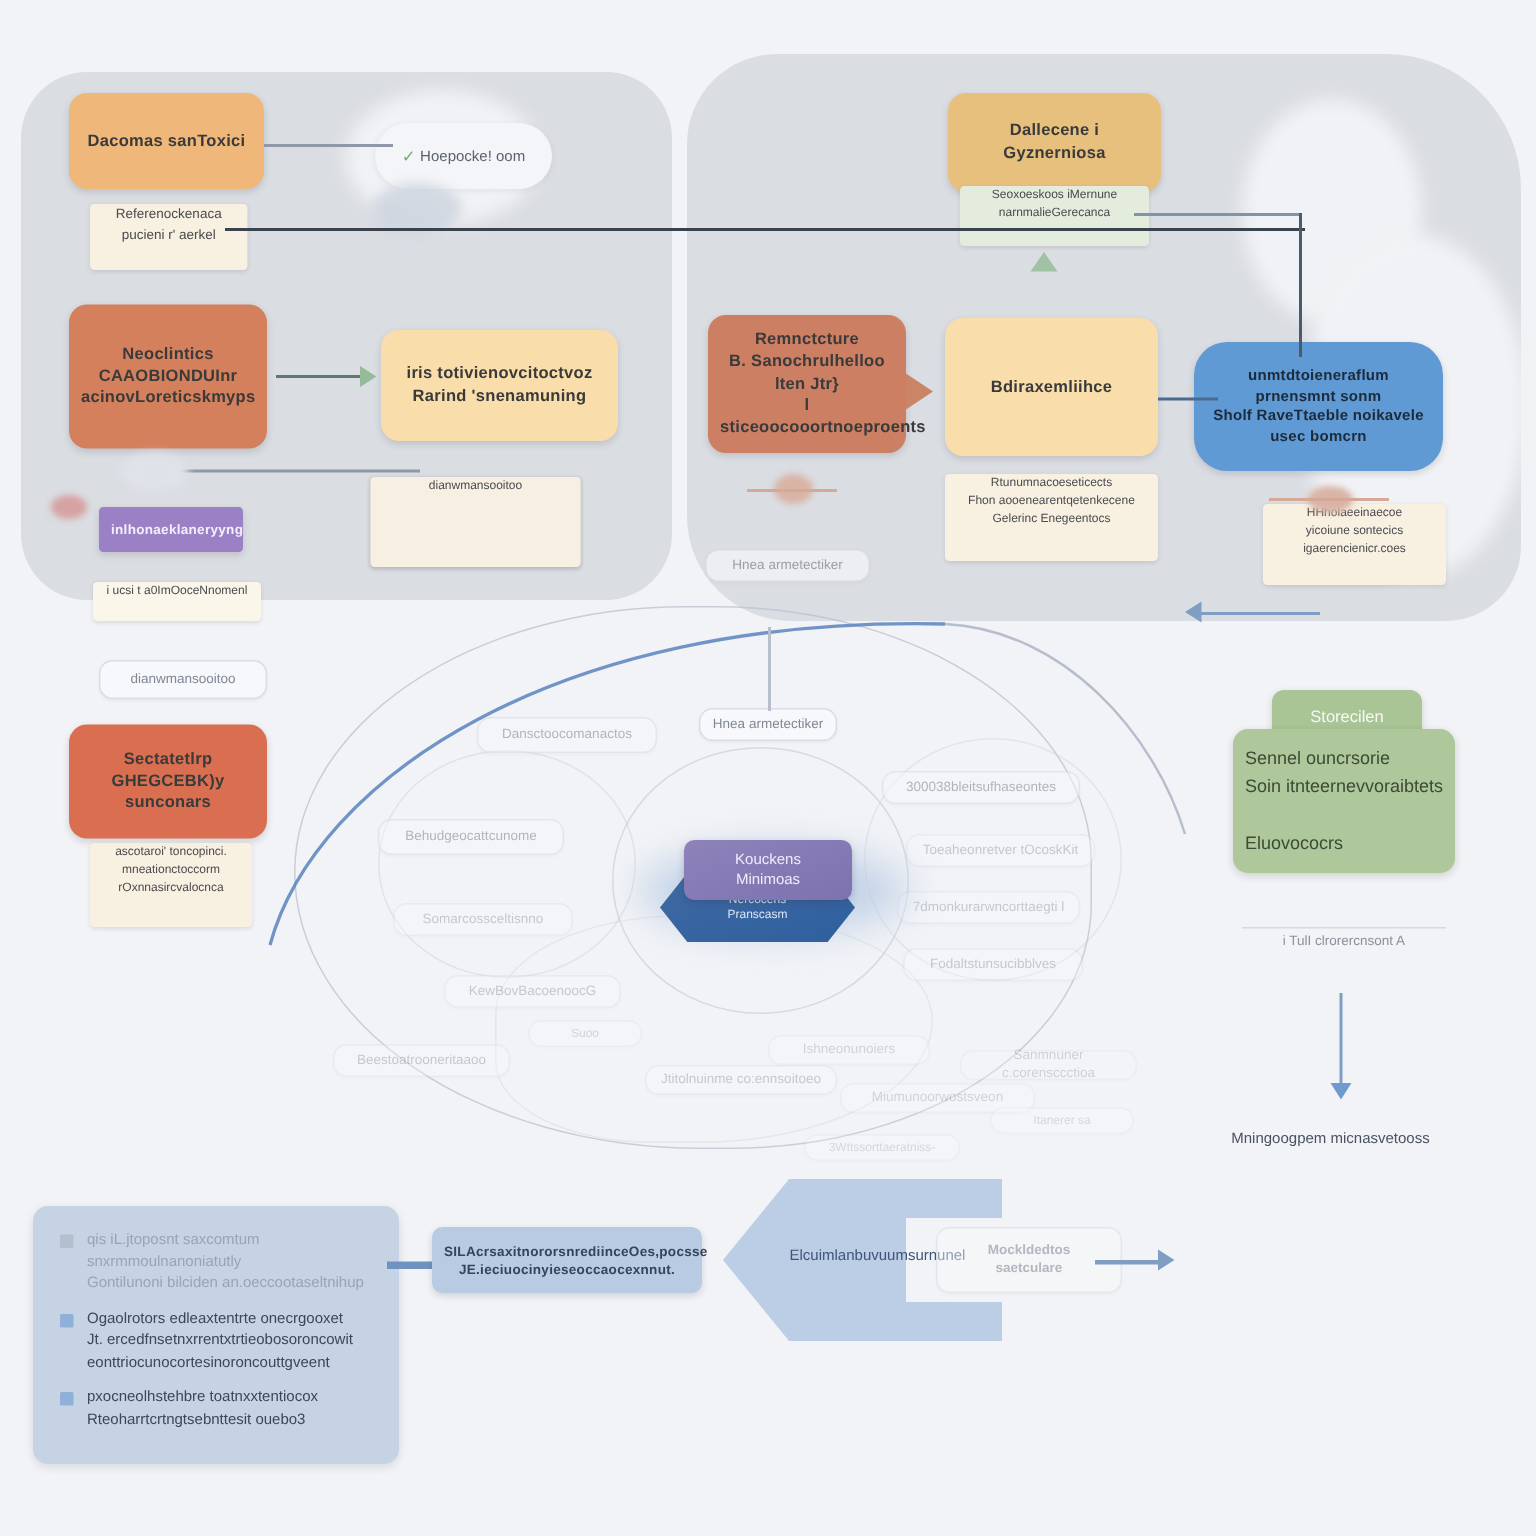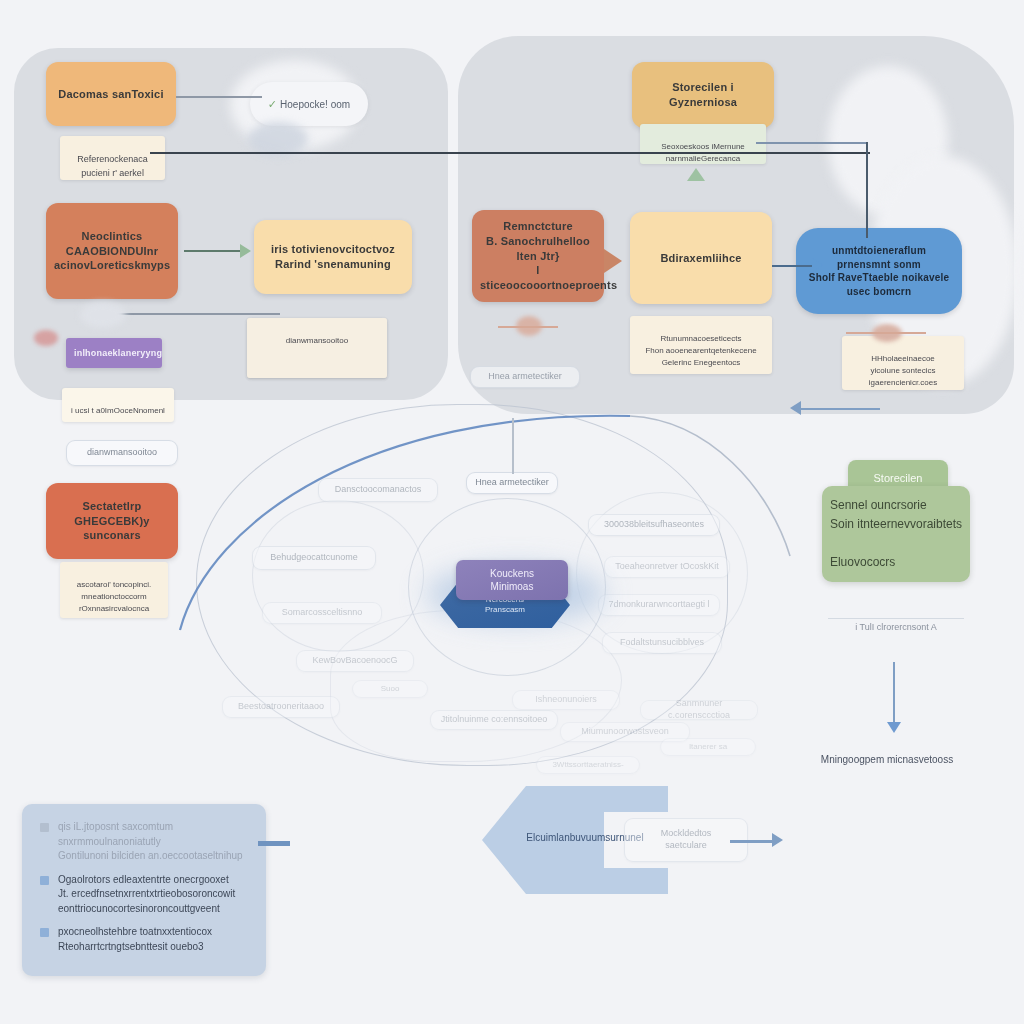--- a/index.html
+++ b/index.html
@@ -53,21 +53,21 @@
   .n-blue     {background:#5f9ad4;color:#1d2a3a;}
   .n-purple   {background:#9c80c5;color:#f2eefa;}
 
   
   .note{
     position:absolute;
     background:#f8f0e0;
     color:#4a4a50;
     font-size:9px;
     line-height:1.5;
-    padding:17px 8px;
+    padding:0 8px;
     box-sizing:border-box;
     text-align:center;
     border-radius:3px;
     box-shadow:0 1px 3px rgba(70,70,80,.14);
   }
   .note.plain{background:#fbf6ea;}
   .note.ivory{background:#f6efe2;}
 
   
   .ghost{
@@ -237,21 +237,21 @@
 Gelerinc Enegeentocs</span>
   </div>
   <div class="note ivory" style="left:247px;top:318px;width:140px;height:60px;font-size:8px;">
     <span style="white-space:pre-line;">dianwmansooitoo</span>
   </div>
 
   <div class="line" style="left:104px;top:313px;width:176px;"></div>
   <div class="blob" style="left:80px;top:302px;width:46px;height:26px;background:#dfe2e8;filter:blur(3px);"></div>
 
   <div class="node n-orange2" style="left:632px;top:62px;width:142px;height:66px;">
-    <span>Storecilen i Gyznerniosa</span>
+    <span>Dallecene i Gyznerniosa</span>
   </div>
 
   <div class="note" style="left:640px;top:124px;width:126px;height:40px;background:#e3ecdd;font-size:8px;">
     <span style="white-space:pre-line;">Seoxoeskoos  iMernune
 narnmalieGerecanca</span>
   </div>
   <div class="arrowhead ah-up" style="left:687px;top:168px;"></div>
 
   <div class="node n-terra2" style="left:472px;top:210px;width:132px;height:92px;">
     <span style="white-space:pre-line;">Remnctcture
@@ -420,30 +420,34 @@
     </div>
     <div class="bullet-row">
       <div class="bullet-sq"></div>
       <div class="bullet-tx" style="white-space:pre-line;">pxocneolhstehbre  toatnxxtentiocox
 Rteoharrtcrtngtsebnttesit  ouebo3</div>
     </div>
   </div>
 
   <div class="line" style="left:258px;top:841px;width:32px;background:#6f93c0;height:5px;"></div>
 
+  <div class="node" style="left:288px;top:818px;width:180px;height:44px;background:#b9cbe3;color:#33455e;font-size:9px;border-radius:7px;">
+    <span style="white-space:pre-line;">SILAcrsaxitnororsnrediinceOes,pocsse
+JE.ieciuocinyieseoccaocexnnut.</span>
+  </div>
 
   <svg class="abs" style="left:482px;top:786px;width:186px;height:108px;overflow:visible;">
     <path d="M44,0 L186,0 L186,26 L122,26 L122,82 L186,82 L186,108 L44,108 L0,54 Z" fill="#b7cbe4" opacity=".95"></path>
   </svg>
   <div class="cap" style="left:500px;top:832px;width:170px;font-size:10px;color:#3d5578;">
     <span>Elcuimlanbuvuumsurnunel</span>
   </div>
 
   <div class="ghost fainter" style="left:624px;top:818px;width:124px;height:44px;opacity:.55;">
-    <span style="white-space:pre-line;">Mockldedtos
+    <span style="white-space:pre-line;font-weight:bold;">Mockldedtos
 saetculare</span>
   </div>
 
   <div class="line" style="left:730px;top:840px;width:48px;background:#7f9ec4;height:3px;"></div>
   <div class="arrowhead ah-right" style="left:772px;top:833px;border-left-color:#7f9ec4;"></div>
 
   <div class="cap" style="left:782px;top:754px;width:210px;font-size:10px;color:#4a5262;">
     <span>Mningoogpem  micnasvetooss</span>
   </div>
 

